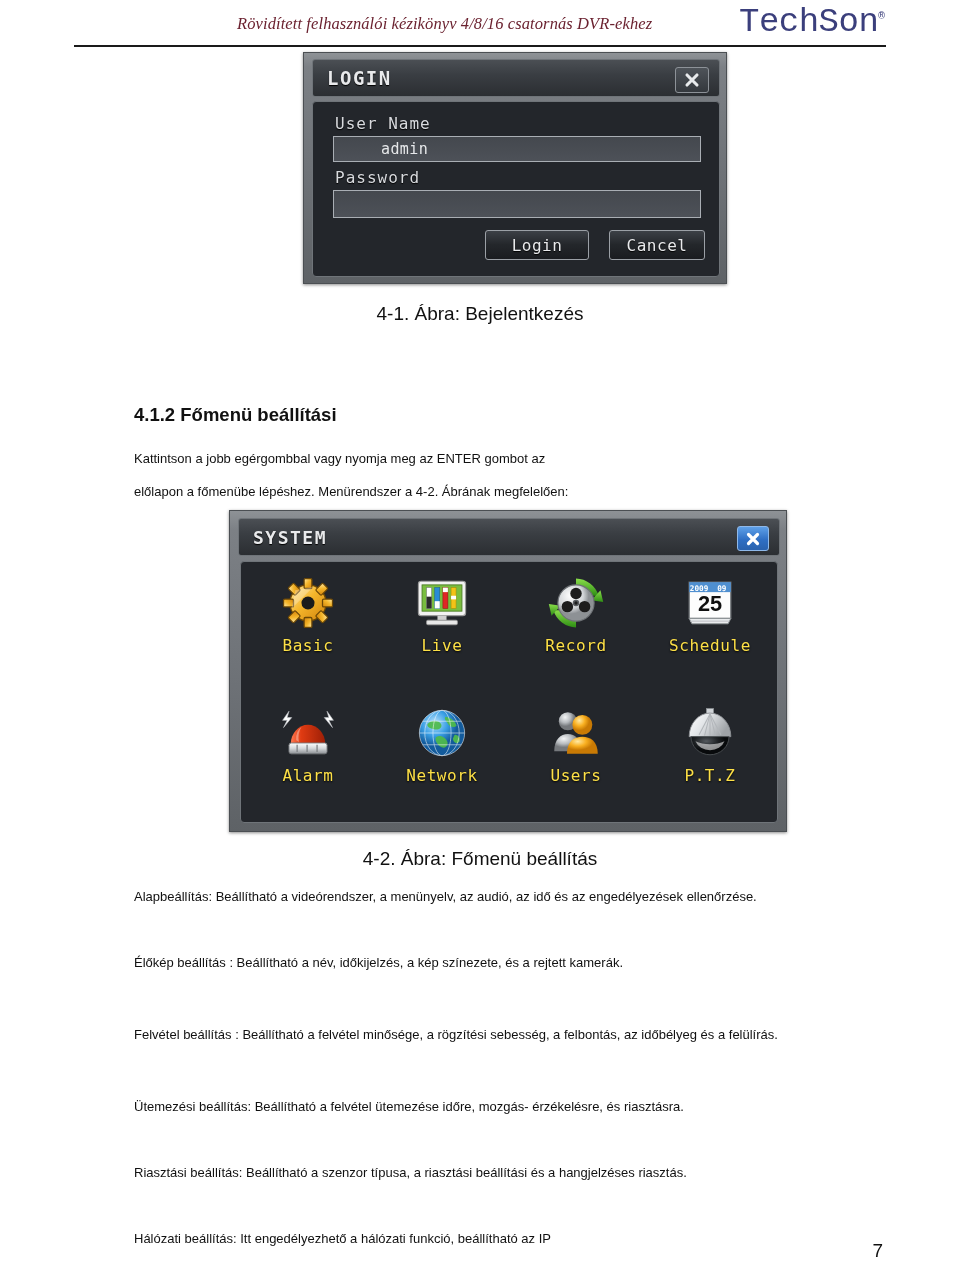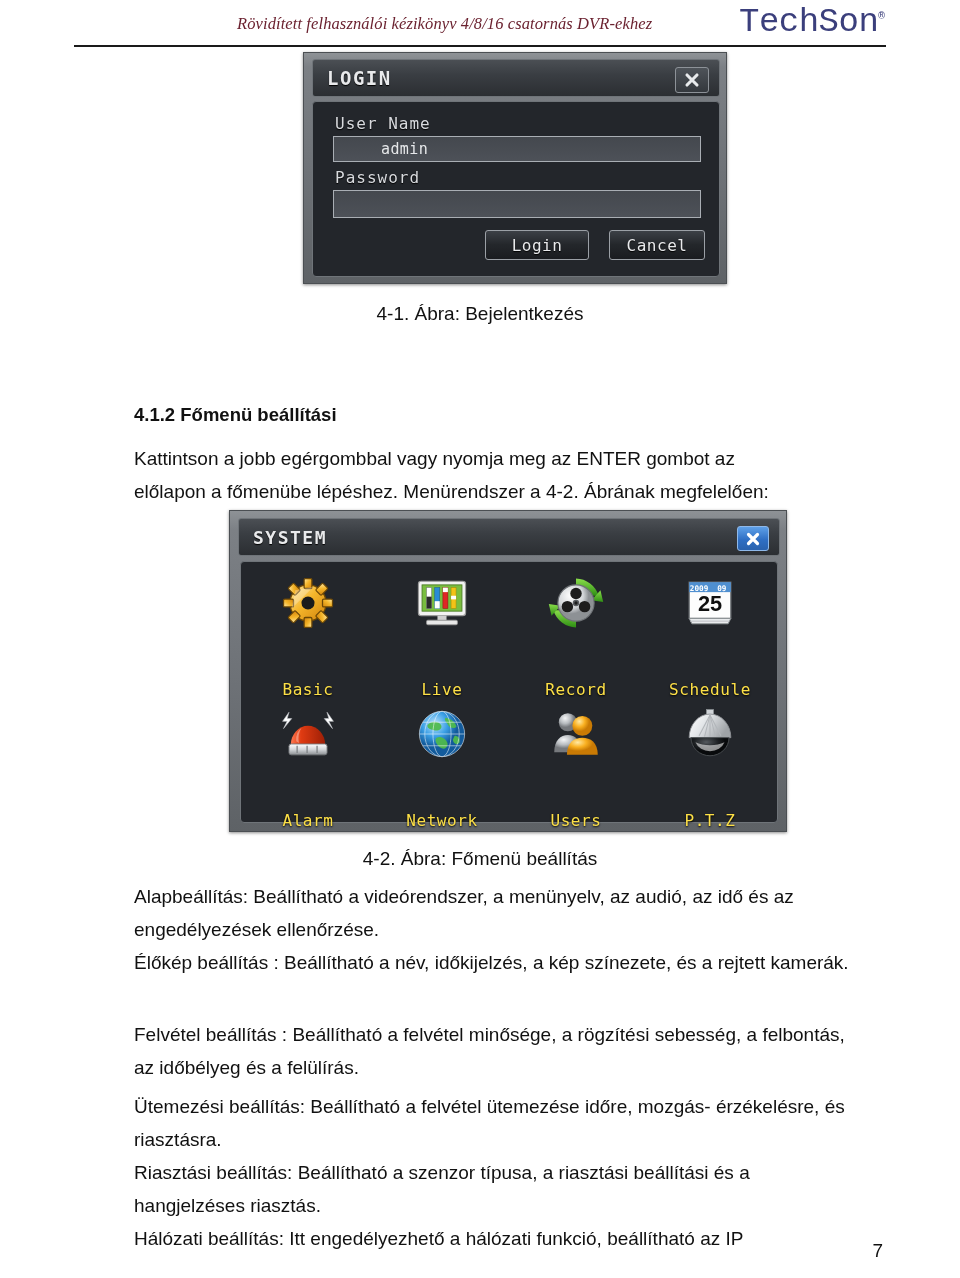--- a/index.html
+++ b/index.html
@@ -158,21 +158,20 @@
   #icon-grid{
     position:absolute;left:0;top:6px;width:100%;height:100%;
     display:grid;
     grid-template-columns:repeat(4,1fr);
     grid-template-rows:repeat(2,1fr);
   }
   .menu-cell{
     display:flex;flex-direction:column;align-items:center;justify-content:flex-start;
     cursor:pointer;
     padding-top:6px;
-    gap:44px;
   }
   .menu-icon{width:58px;height:58px;display:block;}
   .menu-label{
     margin-top:4px;
     color:#fde047;
     font-family:"DejaVu Sans Mono", monospace;
     font-size:16px;
     letter-spacing:.6px;
     text-shadow:0 1px 2px #000;
   }
@@ -191,21 +190,21 @@
 
   .heading{
     position:absolute;left:134px;
     font-size:18.5px;
     color:#111;
   }
   #sec-heading{top:404px;font-weight:bold;}
 
   .para{
     position:absolute;left:134px;width:722px;
-    font-size:19px;
+    font-size:13px;
     line-height:33px;
     color:#111;
   }
   .para.just{text-align:justify;}
   .para.just > span{display:block;}
   #para-intro{top:442px;}
   #para-basic{top:880px;}
   #para-live{top:946px;}
   #para-record{top:1018px;}
   #para-schedule{top:1090px;}

